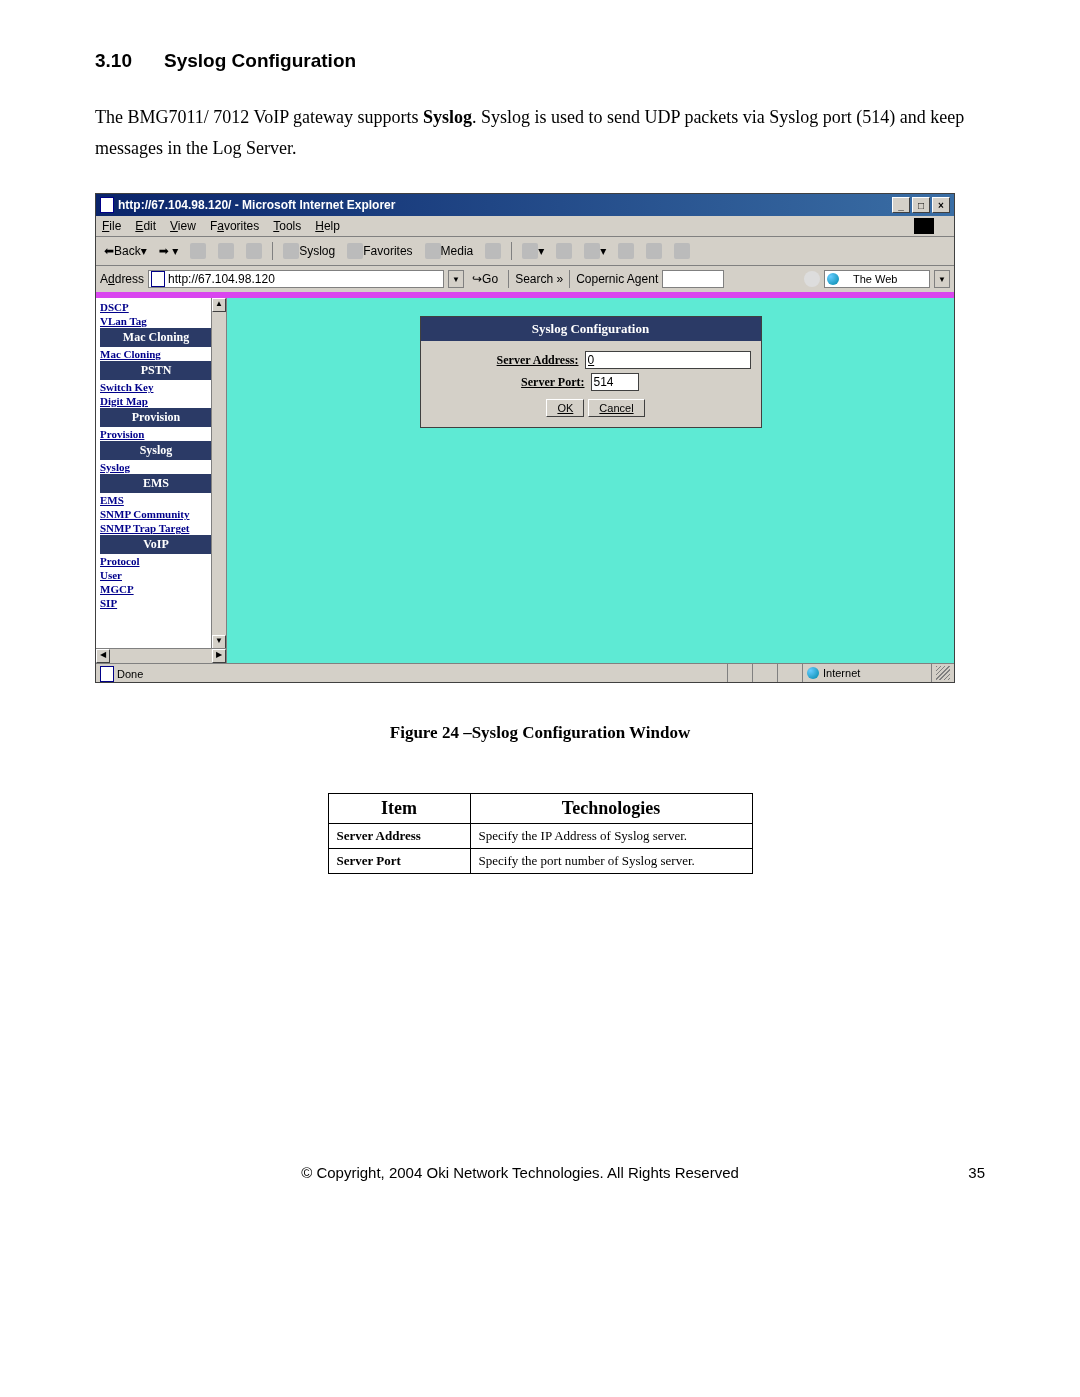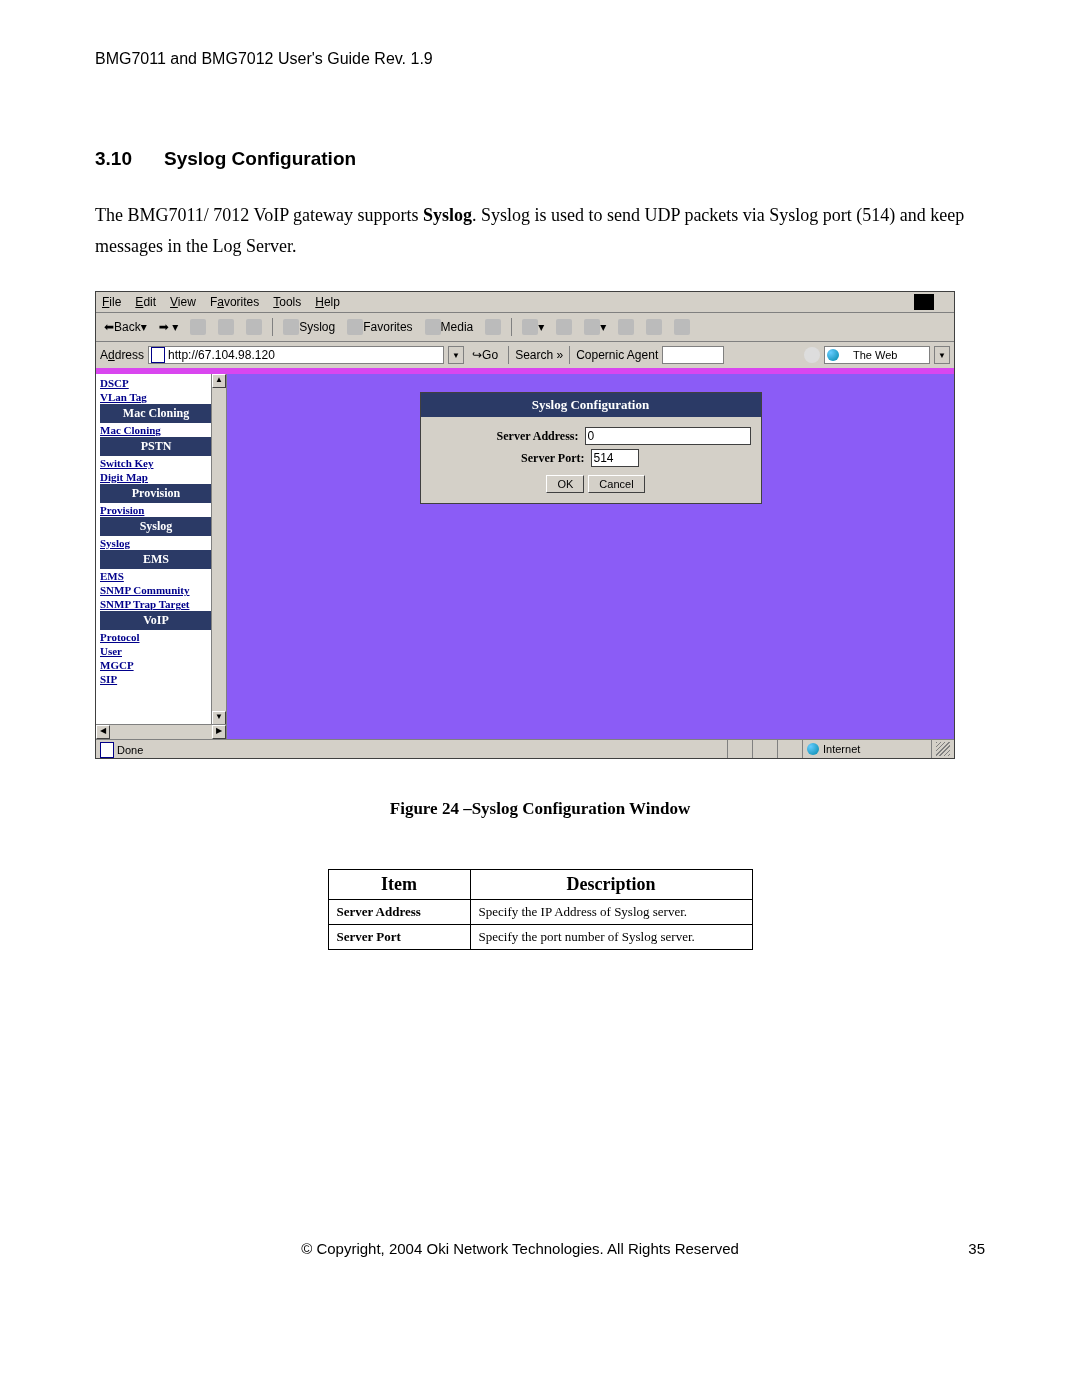--- a/index.html
+++ b/index.html
@@ -163,21 +163,21 @@
     border: 1px solid #808080;
     height: 16px;
     display: flex;
     align-items: center;
     padding: 0 2px;
     gap: 14px;
     font-size: 11px;
   }
   .ie-content {
     display: flex;
-    background: #8b5cf6;
+    background: #5eead4;
     height: 365px;
     position: relative;
   }
   .sidebar {
     width: 130px;
     background: #fff;
     border-right: 1px solid #808080;
     overflow: hidden;
     position: relative;
   }
@@ -264,20 +264,21 @@
     color: #fff;
     text-align: center;
     font-weight: bold;
     font-size: 13px;
     padding: 4px 0;
     font-family: "Times New Roman", serif;
   }
   .config-body {
     padding: 6px 10px 10px 20px;
     background: #d4d0c8;
+    text-decoration: underline;
   }
   .form-row {
     display: flex;
     align-items: center;
     justify-content: flex-end;
     gap: 6px;
     margin: 4px 0;
   }
   .form-label {
     font-size: 12px;
@@ -392,32 +393,41 @@
     font-family: Arial, Helvetica, sans-serif;
     font-size: 15px;
   }
   .footer .copy { flex: 1; text-align: center; }
   .footer .pnum { width: 40px; text-align: right; }
 </style>
 </head>
 <body>
 
 <div class="page">
-  <div class="header-text">BMG7011 and BMG7012 User's Guide Rev. 1.9</div>
 
   <div>
     <span class="section-num">3.10</span>
     <span class="section-title">Syslog Configuration</span>
   </div>
 
   <p class="body-para">
     <span>The BMG7011/ 7012 VoIP gateway supports </span><b>Syslog</b><span>. Syslog is used to send UDP packets via Syslog port (514) and keep messages in the Log Server.</span>
   </p>
 
   <div class="ie-window">
+    <div class="ie-titlebar">
+      <span class="ie-page-icon">
+          <span class="page-icon"></span>
+        </span>
+      <span>http://67.104.98.120/ - Microsoft Internet Explorer</span>
+      <span class="spacer"></span>
+      <span class="winbtn">_</span>
+      <span class="winbtn">□</span>
+      <span class="winbtn">×</span>
+    </div>
     <div class="ie-menubar">
       <span><u>F</u>ile</span>
       <span><u>E</u>dit</span>
       <span><u>V</u>iew</span>
       <span>F<u>a</u>vorites</span>
       <span><u>T</u>ools</span>
       <span><u>H</u>elp</span>
       <span class="flag"></span>
     </div>
     <div class="ie-toolbar">
@@ -560,21 +570,21 @@
         </div>
     </div>
   </div>
 
   <div class="caption">Figure 24 –Syslog Configuration Window</div>
 
   <table class="desc-table">
     <tbody>
         <tr>
       <th>Item</th>
-      <th>Description</th>
+      <th>Technologies</th>
     </tr>
     <tr>
       <td class="item">Server Address</td>
       <td class="desc">Specify the IP Address of Syslog server.</td>
     </tr>
     <tr>
       <td class="item">Server Port</td>
       <td class="desc">Specify the port number of Syslog server.</td>
     </tr>
   </tbody>

